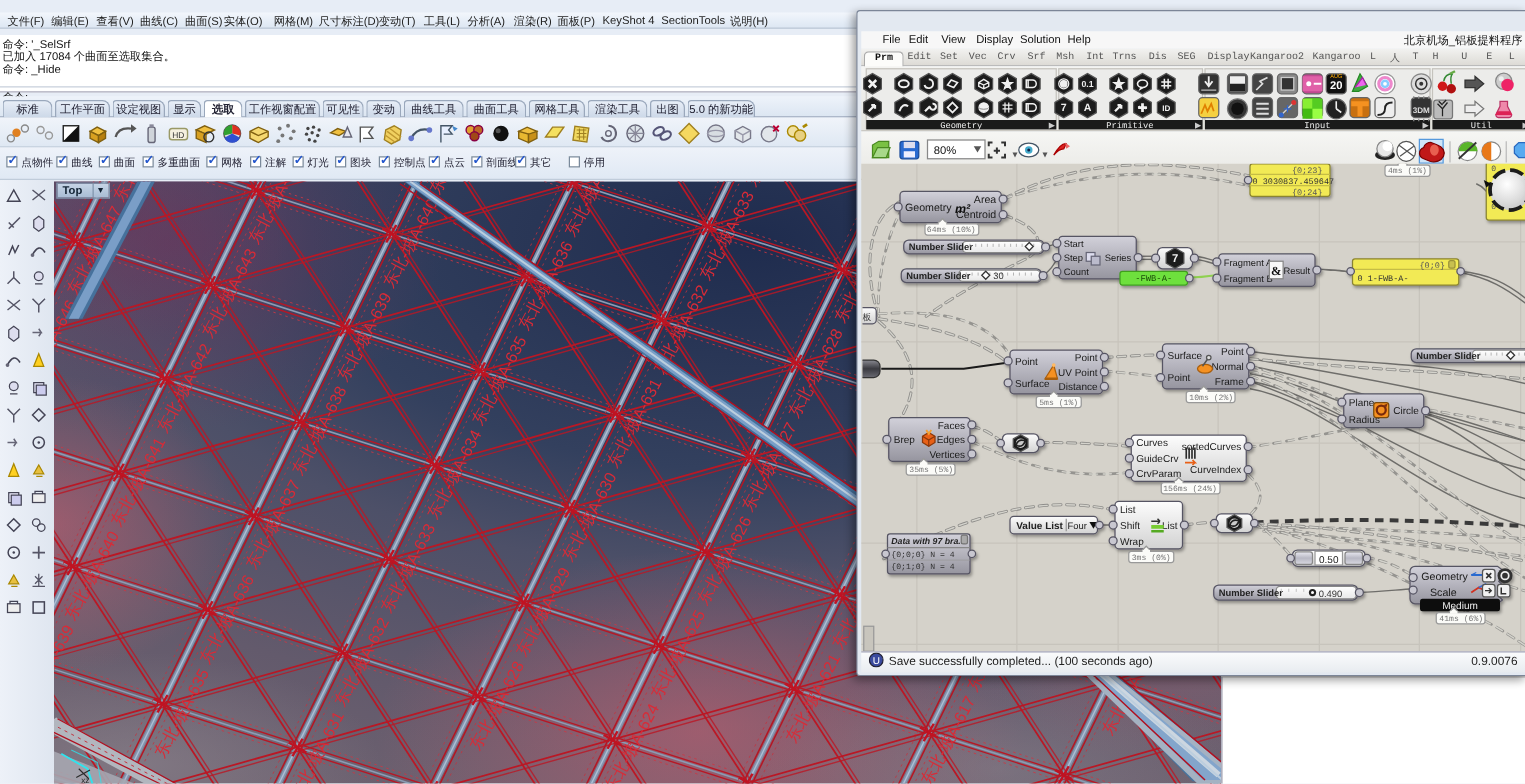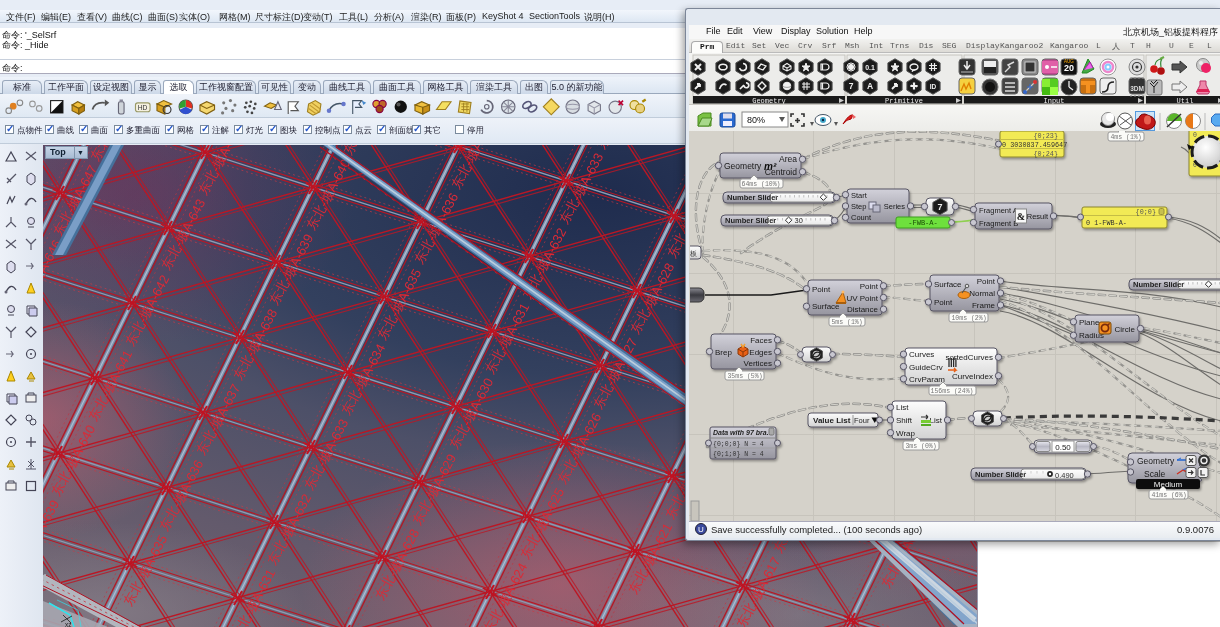--- a/index.html
+++ b/index.html
@@ -6,21 +6,21 @@
 .abs{position:absolute}
 #root{position:relative;width:1220px;height:627px;background:#e7edf6}
 #title{left:0;top:0;width:1220px;height:10px;background:linear-gradient(180deg,#d9e7f7,#b3c9e4);font-size:8px;color:#1a2a40;line-height:10px;padding-left:14px;white-space:nowrap}
 #title .ico{position:absolute;left:2px;top:1px;width:8px;height:8px;background:#eee;border:1px solid #889}
 #menu{left:0;top:10px;width:1220px;height:13px;background:linear-gradient(180deg,#f2f6fc,#dde7f3);border-bottom:1px solid #b8c4d4;font-size:9px;color:#222}
 #menu span{position:absolute;top:1px}
 #cmd{left:0;top:28px;width:685px;height:46px;background:#fff;border-bottom:1px solid #aab;font-size:9px;color:#111;font-family:"Liberation Sans",sans-serif}
 #cmd div{padding:1px 0 0 2px;height:10px}
 #tabsrow{left:0;top:77px;width:685px;height:17px;background:linear-gradient(180deg,#eef3fa,#dce6f2);border-bottom:1px solid #9aa8bc}
 .tab{position:absolute;top:3px;height:14px;font-size:9px;color:#223;text-align:center;line-height:13px;background:linear-gradient(180deg,#e8eef7,#ccd8e8);border:1px solid #9aa8bc;border-bottom:none;border-radius:3px 6px 0 0}
-.tab.act{background:#fff;font-weight:normal}
+.tab.act{background:#fff;font-weight:bold}
 #tbar{left:0;top:94px;width:685px;height:24px;background:linear-gradient(180deg,#f0f4fa,#dfe8f3);border-bottom:1px solid #c0ccda}
 #chkrow{left:0;top:118px;width:685px;height:26px;background:linear-gradient(180deg,#eef2f9,#e0e9f4);border-bottom:1px solid #c0ccda;font-size:8.5px;color:#223}
 .chk{position:absolute;top:7px;height:12px;line-height:11px;white-space:nowrap}
 .cb{display:inline-block;width:9px;height:9px;background:#fff;border:1px solid #7a8a9c;margin-right:3px;vertical-align:-1px;position:relative}
 .cm{position:absolute;left:0px;top:-3px;color:#2255cc;font-size:10px;font-weight:bold}
 #lbar{left:0;top:144px;width:43px;height:483px;background:linear-gradient(90deg,#edf1f8,#dfe6f0)}
 #toplab{left:45px;top:146px;width:43px;height:13px;background:linear-gradient(180deg,#c6d4e6,#a8bcd4);border:1px solid #8094ac;font-size:9px;font-weight:bold;color:#123;line-height:11px;padding-left:4px}
 #toplab .dd{position:absolute;right:1px;top:0px;border-left:1px solid #8094ac;padding:0 2px;font-size:7px}
 #rpanel{left:977px;top:541px;width:243px;height:86px;background:#fff;border-left:1px solid #99a;border-top:1px solid #bbb}
 #gh{left:685px;top:8px;width:536px;height:533px;background:#e3e9f1;border:1px solid #7c8698;border-right:none;border-radius:3px 0 0 3px;box-shadow:-2px 3px 8px rgba(0,0,0,0.4)}
@@ -674,20 +674,21 @@
       <span style="left:339px">工具(L)</span>
       <span style="left:374px">分析(A)</span>
       <span style="left:411px">渲染(R)</span>
       <span style="left:446px">面板(P)</span>
       <span style="left:482px">KeyShot 4</span>
       <span style="left:529px">SectionTools</span>
       <span style="left:584px">说明(H)</span>
     </div>
   <div class="abs" id="cmd">
       <div>命令: '_SelSrf</div>
+      <div>已加入 17084 个曲面至选取集合。</div>
       <div>命令: _Hide</div>
       <div></div>
       <div style="margin-top:1px;border-top:1px solid #c8d0dc;padding-top:2px">命令:</div>
     </div>
   <div class="abs" id="tabsrow">
       <div class="tab" style="left:2px;width:40px">标准</div>
       <div class="tab" style="left:44px;width:44px">工作平面</div>
       <div class="tab" style="left:90px;width:42px">设定视图</div>
       <div class="tab" style="left:134px;width:27px">显示</div>
       <div class="tab act" style="left:163px;width:31px">选取</div>

